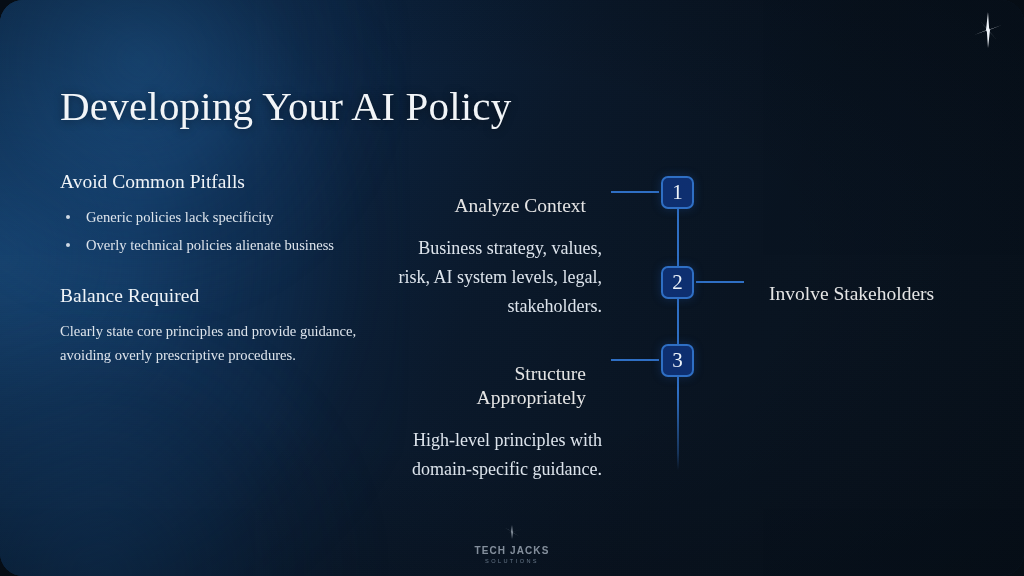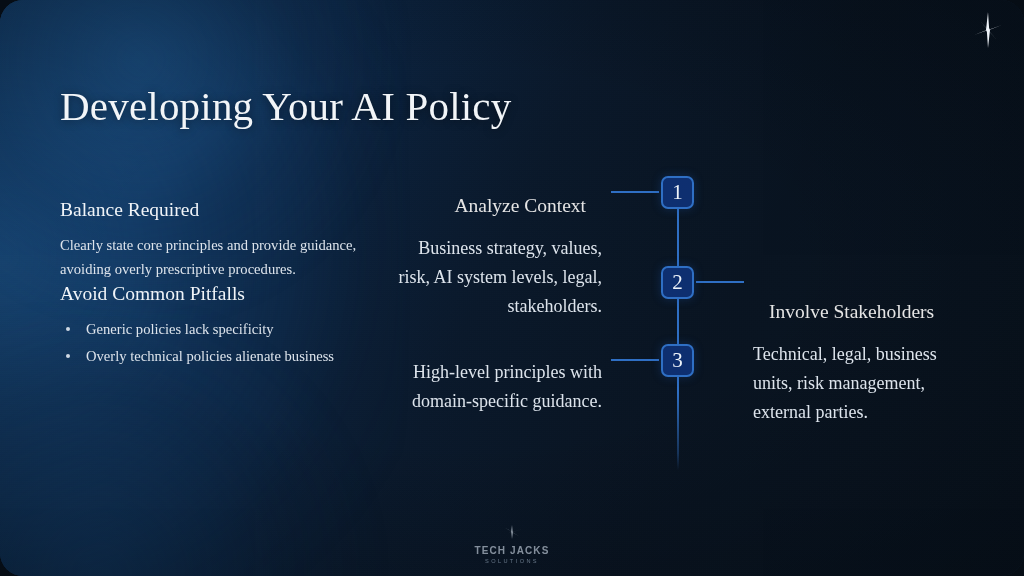--- a/index.html
+++ b/index.html
@@ -185,21 +185,21 @@
   .tl-block.right-aligned { text-align: right; }
   .tl-block.left-aligned  { text-align: left; }
 
   
   #badge-1 { left: 661px; top: 176px; }
   #conn-1  { left: 611px; top: 191px; width: 48px; }
   #block-1 { left: 386px; top: 178px; width: 216px; }
   
   #badge-2 { left: 661px; top: 266px; }
   #conn-2  { left: 696px; top: 281px; width: 48px; }
-  #block-2 { left: 753px; top: 284px; width: 226px; }
+  #block-2 { left: 753px; top: 266px; width: 226px; }
   
   #badge-3 { left: 661px; top: 344px; }
   #conn-3  { left: 611px; top: 359px; width: 48px; }
   #block-3 { left: 386px; top: 346px; width: 216px; }
 
   
   .footer-logo {
     position: absolute;
     left: 50%;
     transform: translateX(-50%);
@@ -246,55 +246,55 @@
         <polygon points="8,27 19.6,22.6 22,22 36,17 24.4,21.4 22,22"></polygon>
         <polygon points="13,12 20.6,20.3 22,22 31,32 23.4,23.7 22,22"></polygon>
       </g>
     </svg>
 
     <div class="title">Developing Your AI Policy</div>
 
     <div class="left-col">
 
       <div>
-        <h2 class="lc-heading second">Balance Required</h2>
-        <p class="lc-body">Clearly state core principles and provide guidance, avoiding overly prescriptive procedures.</p>
-      </div>
-
-      <div>
         <h2 class="lc-heading">Avoid Common Pitfalls</h2>
         <ul class="bullets">
           <li>Generic policies lack specificity</li>
           <li>Overly technical policies alienate business</li>
         </ul>
       </div>
 
+      <div>
+        <h2 class="lc-heading second">Balance Required</h2>
+        <p class="lc-body">Clearly state core principles and provide guidance, avoiding overly prescriptive procedures.</p>
+      </div>
+
     </div>
 
     <div class="timeline">
 
       <div class="tl-axis"></div>
 
       <div class="tl-connector" id="conn-1"></div>
       <div class="tl-badge" id="badge-1">1</div>
       <div class="tl-block right-aligned" id="block-1">
         <h3 class="tl-title">Analyze Context</h3>
         <p class="tl-desc">Business strategy, values, risk, AI system levels, legal, stakeholders.</p>
       </div>
 
       <div class="tl-connector" id="conn-2"></div>
       <div class="tl-badge" id="badge-2">2</div>
       <div class="tl-block left-aligned" id="block-2">
         <h3 class="tl-title">Involve Stakeholders</h3>
-        <p class="tl-desc">Technical, legal, business units, risk management, external parties.</p>
       </div>
 
       <div class="tl-connector" id="conn-3"></div>
       <div class="tl-badge" id="badge-3">3</div>
       <div class="tl-block right-aligned" id="block-3">
+        <h3 class="tl-title">Structure Appropriately</h3>
         <p class="tl-desc">High-level principles with domain-specific guidance.</p>
       </div>
 
     </div>
 
     <div class="footer-logo">
       <svg class="fl-star" viewBox="0 0 40 16">
         <g fill="#dbe5ef">
           <polygon points="20,1 20.7,7.2 21,8 20,15 19.3,8.8 19,8"></polygon>
           <polygon points="10,10.5 18.2,8.4 20,8 30,5.5 21.8,7.6 20,8"></polygon>

